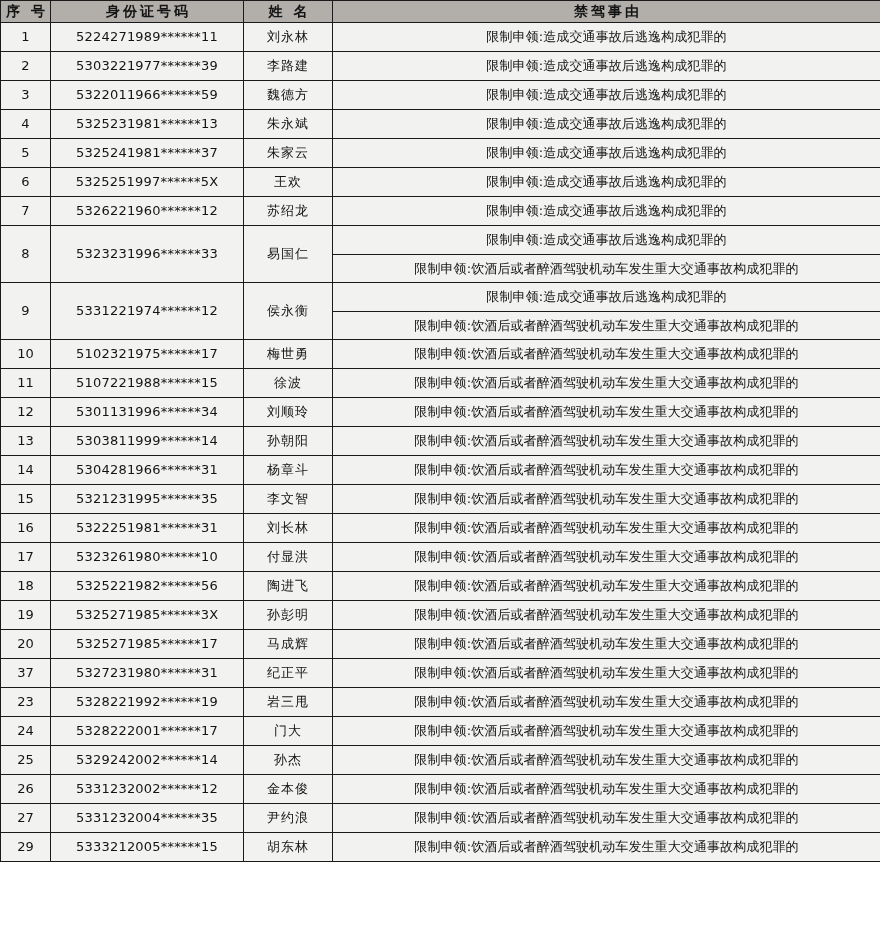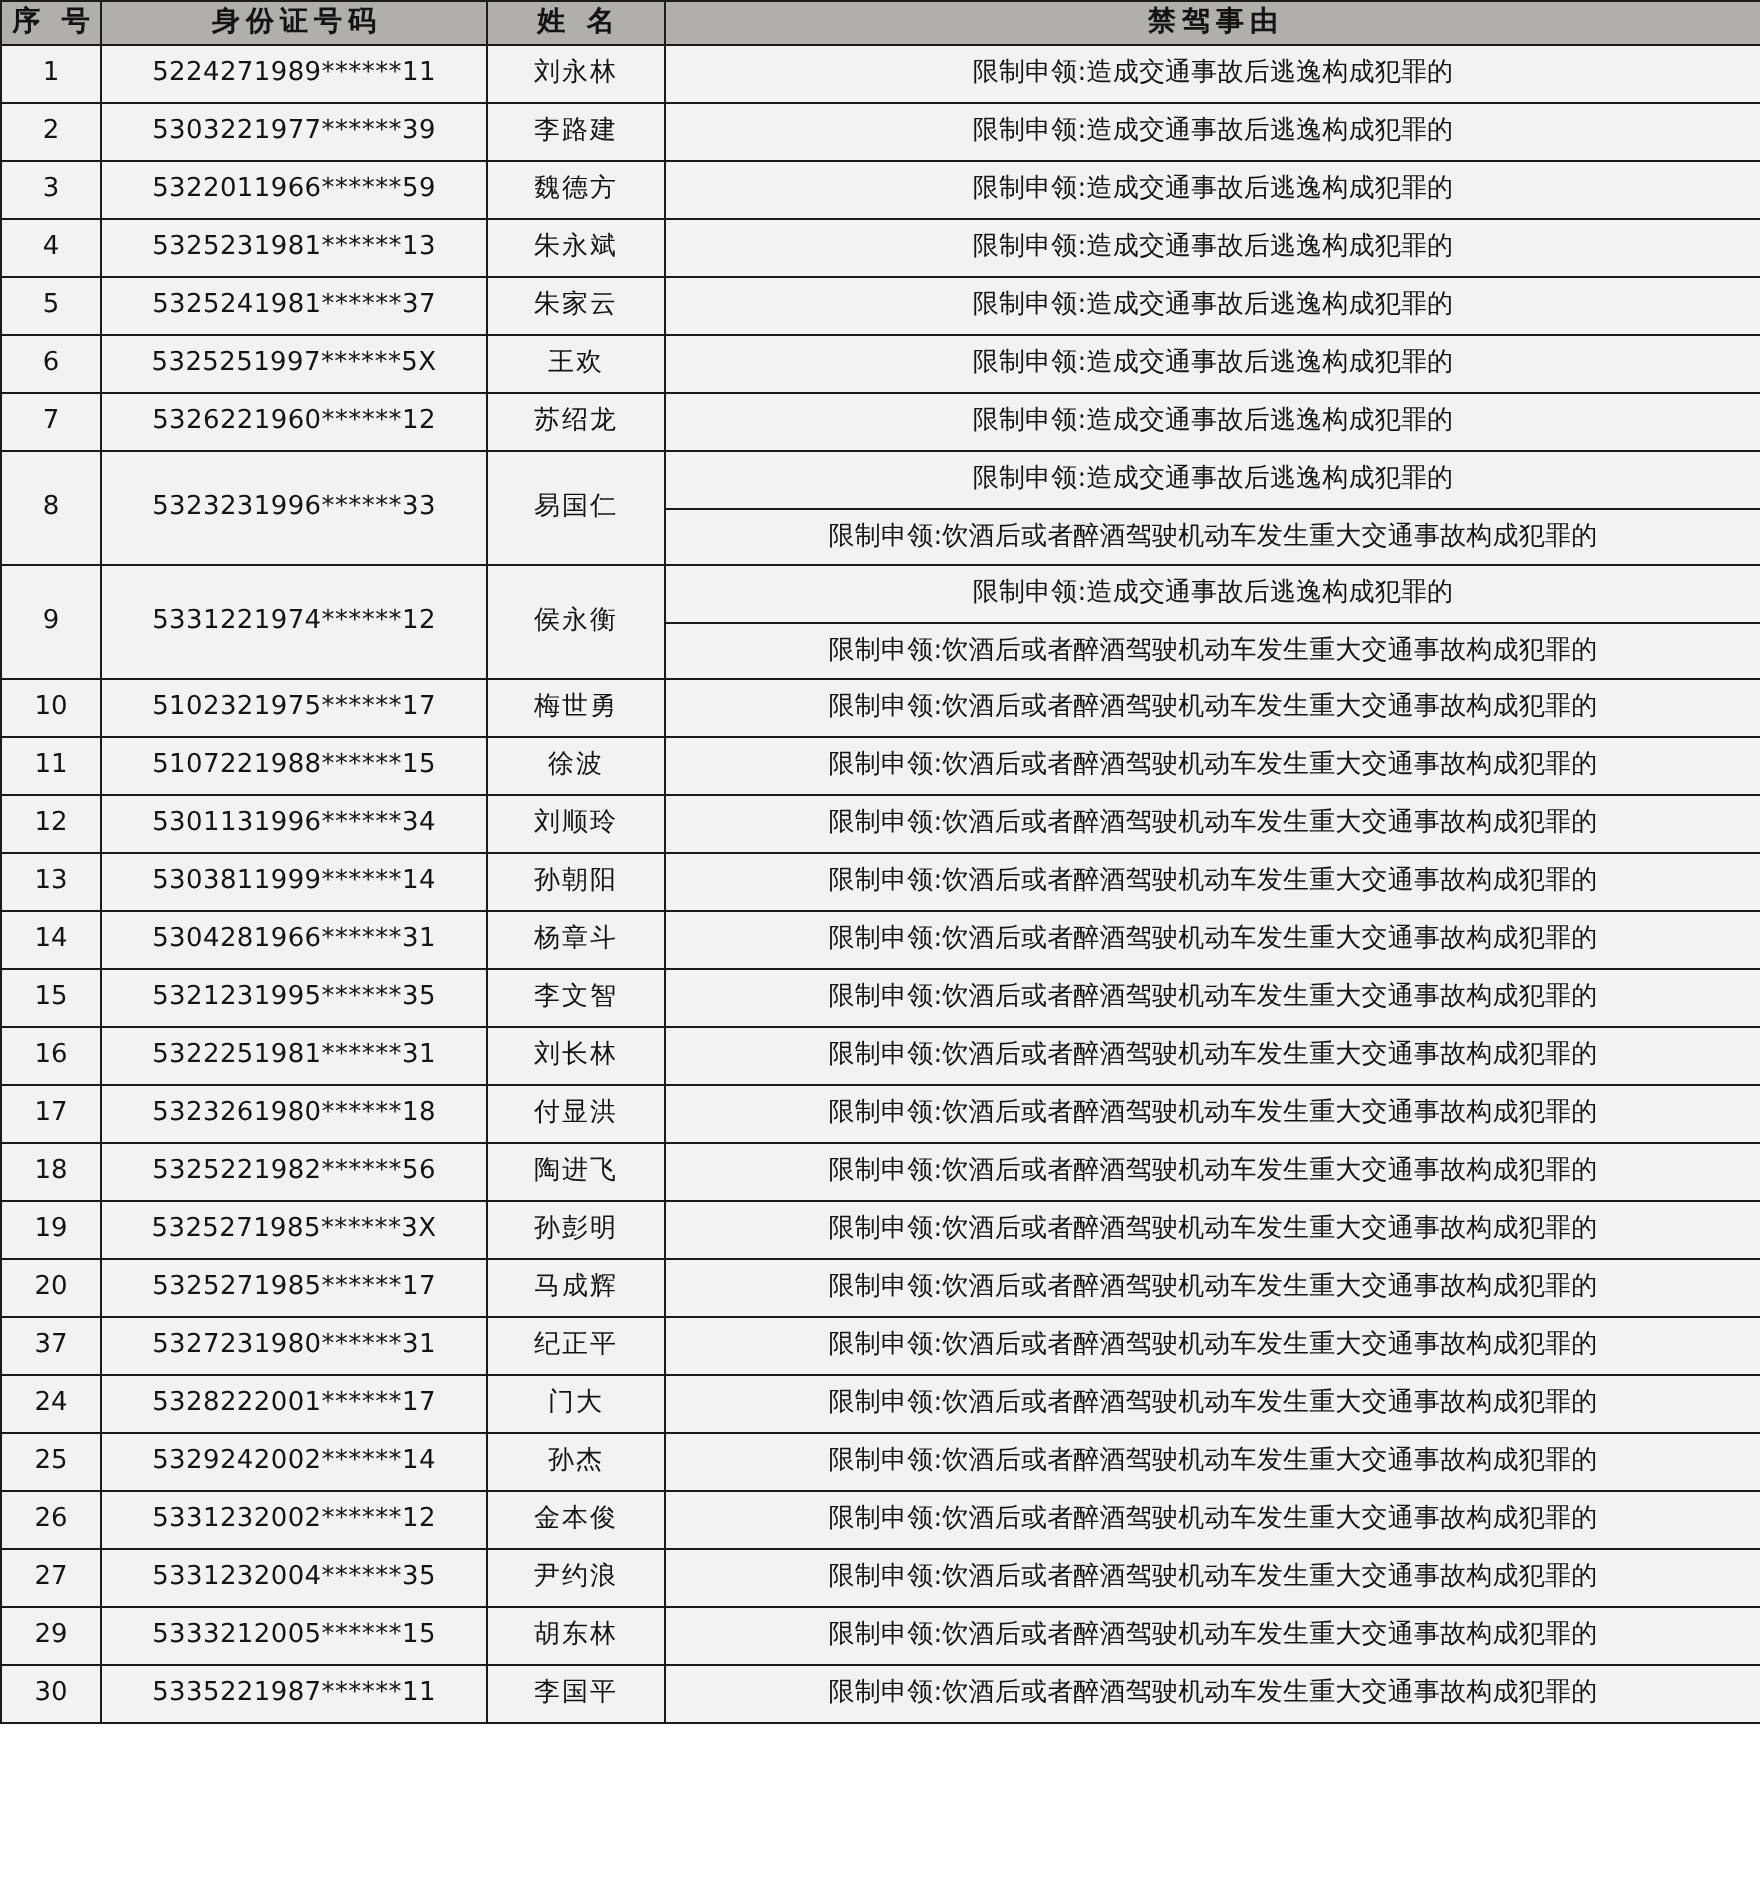--- a/index.html
+++ b/index.html
@@ -216,21 +216,21 @@
           <td class="reason">限制申领:饮酒后或者醉酒驾驶机动车发生重大交通事故构成犯罪的</td>
         </tr>
         <tr>
           <td class="seq">16</td>
           <td class="idno">5322251981******31</td>
           <td class="name">刘长林</td>
           <td class="reason">限制申领:饮酒后或者醉酒驾驶机动车发生重大交通事故构成犯罪的</td>
         </tr>
         <tr>
           <td class="seq">17</td>
-          <td class="idno">5323261980******18</td>
+          <td class="idno">5323261980******10</td>
           <td class="name">付显洪</td>
           <td class="reason">限制申领:饮酒后或者醉酒驾驶机动车发生重大交通事故构成犯罪的</td>
         </tr>
         <tr>
           <td class="seq">18</td>
           <td class="idno">5325221982******56</td>
           <td class="name">陶进飞</td>
           <td class="reason">限制申领:饮酒后或者醉酒驾驶机动车发生重大交通事故构成犯罪的</td>
         </tr>
         <tr>
@@ -245,20 +245,26 @@
           <td class="name">马成辉</td>
           <td class="reason">限制申领:饮酒后或者醉酒驾驶机动车发生重大交通事故构成犯罪的</td>
         </tr>
         <tr>
           <td class="seq">37</td>
           <td class="idno">5327231980******31</td>
           <td class="name">纪正平</td>
           <td class="reason">限制申领:饮酒后或者醉酒驾驶机动车发生重大交通事故构成犯罪的</td>
         </tr>
         <tr>
+          <td class="seq">23</td>
+          <td class="idno">5328221992******19</td>
+          <td class="name">岩三甩</td>
+          <td class="reason">限制申领:饮酒后或者醉酒驾驶机动车发生重大交通事故构成犯罪的</td>
+        </tr>
+        <tr>
           <td class="seq">24</td>
           <td class="idno">5328222001******17</td>
           <td class="name">门大</td>
           <td class="reason">限制申领:饮酒后或者醉酒驾驶机动车发生重大交通事故构成犯罪的</td>
         </tr>
         <tr>
           <td class="seq">25</td>
           <td class="idno">5329242002******14</td>
           <td class="name">孙杰</td>
           <td class="reason">限制申领:饮酒后或者醉酒驾驶机动车发生重大交通事故构成犯罪的</td>
@@ -272,23 +278,17 @@
         <tr>
           <td class="seq">27</td>
           <td class="idno">5331232004******35</td>
           <td class="name">尹约浪</td>
           <td class="reason">限制申领:饮酒后或者醉酒驾驶机动车发生重大交通事故构成犯罪的</td>
         </tr>
         <tr>
           <td class="seq">29</td>
           <td class="idno">5333212005******15</td>
           <td class="name">胡东林</td>
-          <td class="reason">限制申领:饮酒后或者醉酒驾驶机动车发生重大交通事故构成犯罪的</td>
-        </tr>
-        <tr>
-          <td class="seq">30</td>
-          <td class="idno">5335221987******11</td>
-          <td class="name">李国平</td>
           <td class="reason">限制申领:饮酒后或者醉酒驾驶机动车发生重大交通事故构成犯罪的</td>
         </tr>
       </tbody>
   </table>
 </div>
 
 </body></html>

